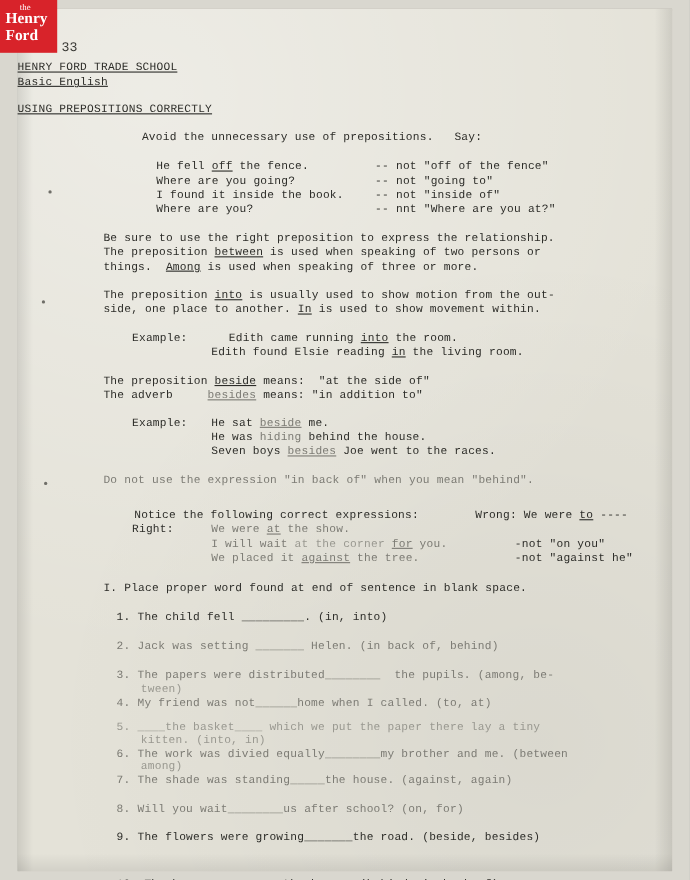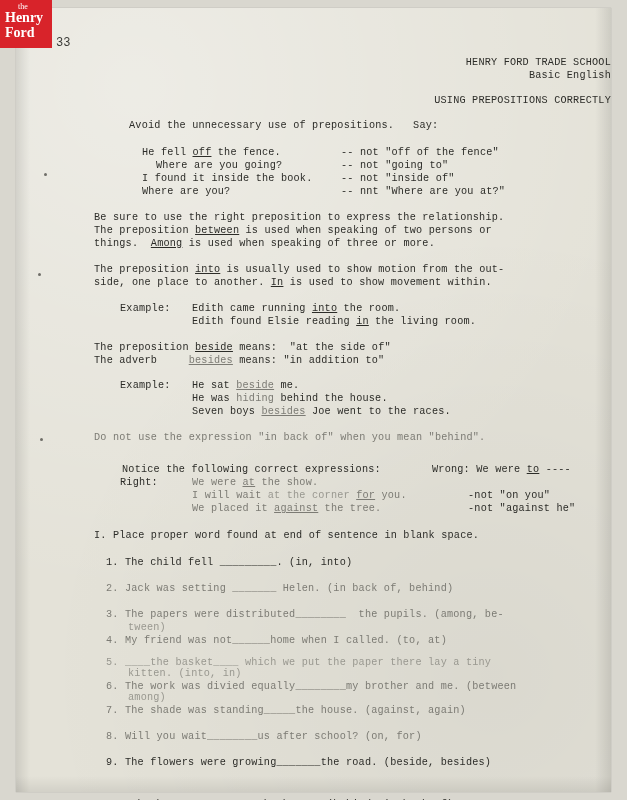--- a/index.html
+++ b/index.html
@@ -78,21 +78,21 @@
     color: #2c2c28;
     font-size: 10.2px;
     line-height: 13.2px;
     letter-spacing: 0.2px;
   }
   .line {
     position: absolute;
     white-space: pre;
     font-family: "Liberation Mono", monospace;
   }
-  .ctr { text-align: right; width: 595px; left: 0; }
+  .ctr { text-align: left; width: 595px; left: 0; text-decoration: underline; }
   .u { text-decoration: underline; }
   .fade { color: #7c7b74; text-align: right; }
   .fade2 { color: #999890; }
   .dotmark {
     position: absolute;
     width: 3px; height: 3px;
     background: #6f6e68;
     border-radius: 50%;
   }
   
@@ -126,38 +126,38 @@
 
       <div class="line ctr" style="top:48px;">HENRY FORD TRADE SCHOOL</div>
       <div class="line ctr" style="top:61px;">Basic English</div>
       <div class="line ctr" style="top:86px;">USING PREPOSITIONS CORRECTLY</div>
 
       <div class="line" style="left:113px; top:111px;">Avoid the unnecessary use of prepositions.   Say:</div>
 
       <div class="line" style="left:126px; top:138px;">He fell <span class="u">off</span> the fence.</div>
       <div class="line" style="left:325px; top:138px;">-- not "off of the fence"</div>
 
-      <div class="line" style="left:140px; top:151px;">Where are you going?</div>
+      <div class="line" style="left:126px; top:151px;">Where are you going?</div>
       <div class="line" style="left:325px; top:151px;">-- not "going to"</div>
 
       <div class="line" style="left:126px; top:164px;">I found it inside the book.</div>
       <div class="line" style="left:325px; top:164px;">-- not "inside of"</div>
 
       <div class="line" style="left:126px; top:177px;">Where are you?</div>
       <div class="line" style="left:325px; top:177px;">-- nnt "Where are you at?"</div>
 
       <div class="line" style="left:78px; top:203px;">Be sure to use the right preposition to express the relationship.</div>
       <div class="line" style="left:78px; top:216px;">The preposition <span class="u">between</span> is used when speaking of two persons or</div>
       <div class="line" style="left:78px; top:229px;">things.  <span class="u">Among</span> is used when speaking of three or more.</div>
 
       <div class="line" style="left:78px; top:255px;">The preposition <span class="u">into</span> is usually used to show motion from the out-</div>
       <div class="line" style="left:78px; top:268px;">side, one place to another. <span class="u">In</span> is used to show movement within.</div>
 
       <div class="line" style="left:104px; top:294px;">Example:</div>
-      <div class="line" style="left:176px; top:294px;">Edith came running <span class="u">into</span> the room.</div>
+      <div class="line" style="left:192px; top:294px;">Edith came running <span class="u">into</span> the room.</div>
       <div class="line" style="left:176px; top:307px;">Edith found Elsie reading <span class="u">in</span> the living room.</div>
 
       <div class="line" style="left:78px; top:333px;">The preposition <span class="u">beside</span> means:  "at the side of"</div>
       <div class="line" style="left:78px; top:346px;">The adverb     <span class="u fade">besides</span> means: "in addition to"</div>
 
       <div class="line" style="left:104px; top:371px;">Example:</div>
       <div class="line" style="left:176px; top:371px;">He sat <span class="u fade">beside</span> me.</div>
       <div class="line" style="left:176px; top:384px;">He was <span class="fade">hiding</span> behind the house.</div>
       <div class="line" style="left:176px; top:397px;">Seven boys <span class="u fade">besides</span> Joe went to the races.</div>
 

